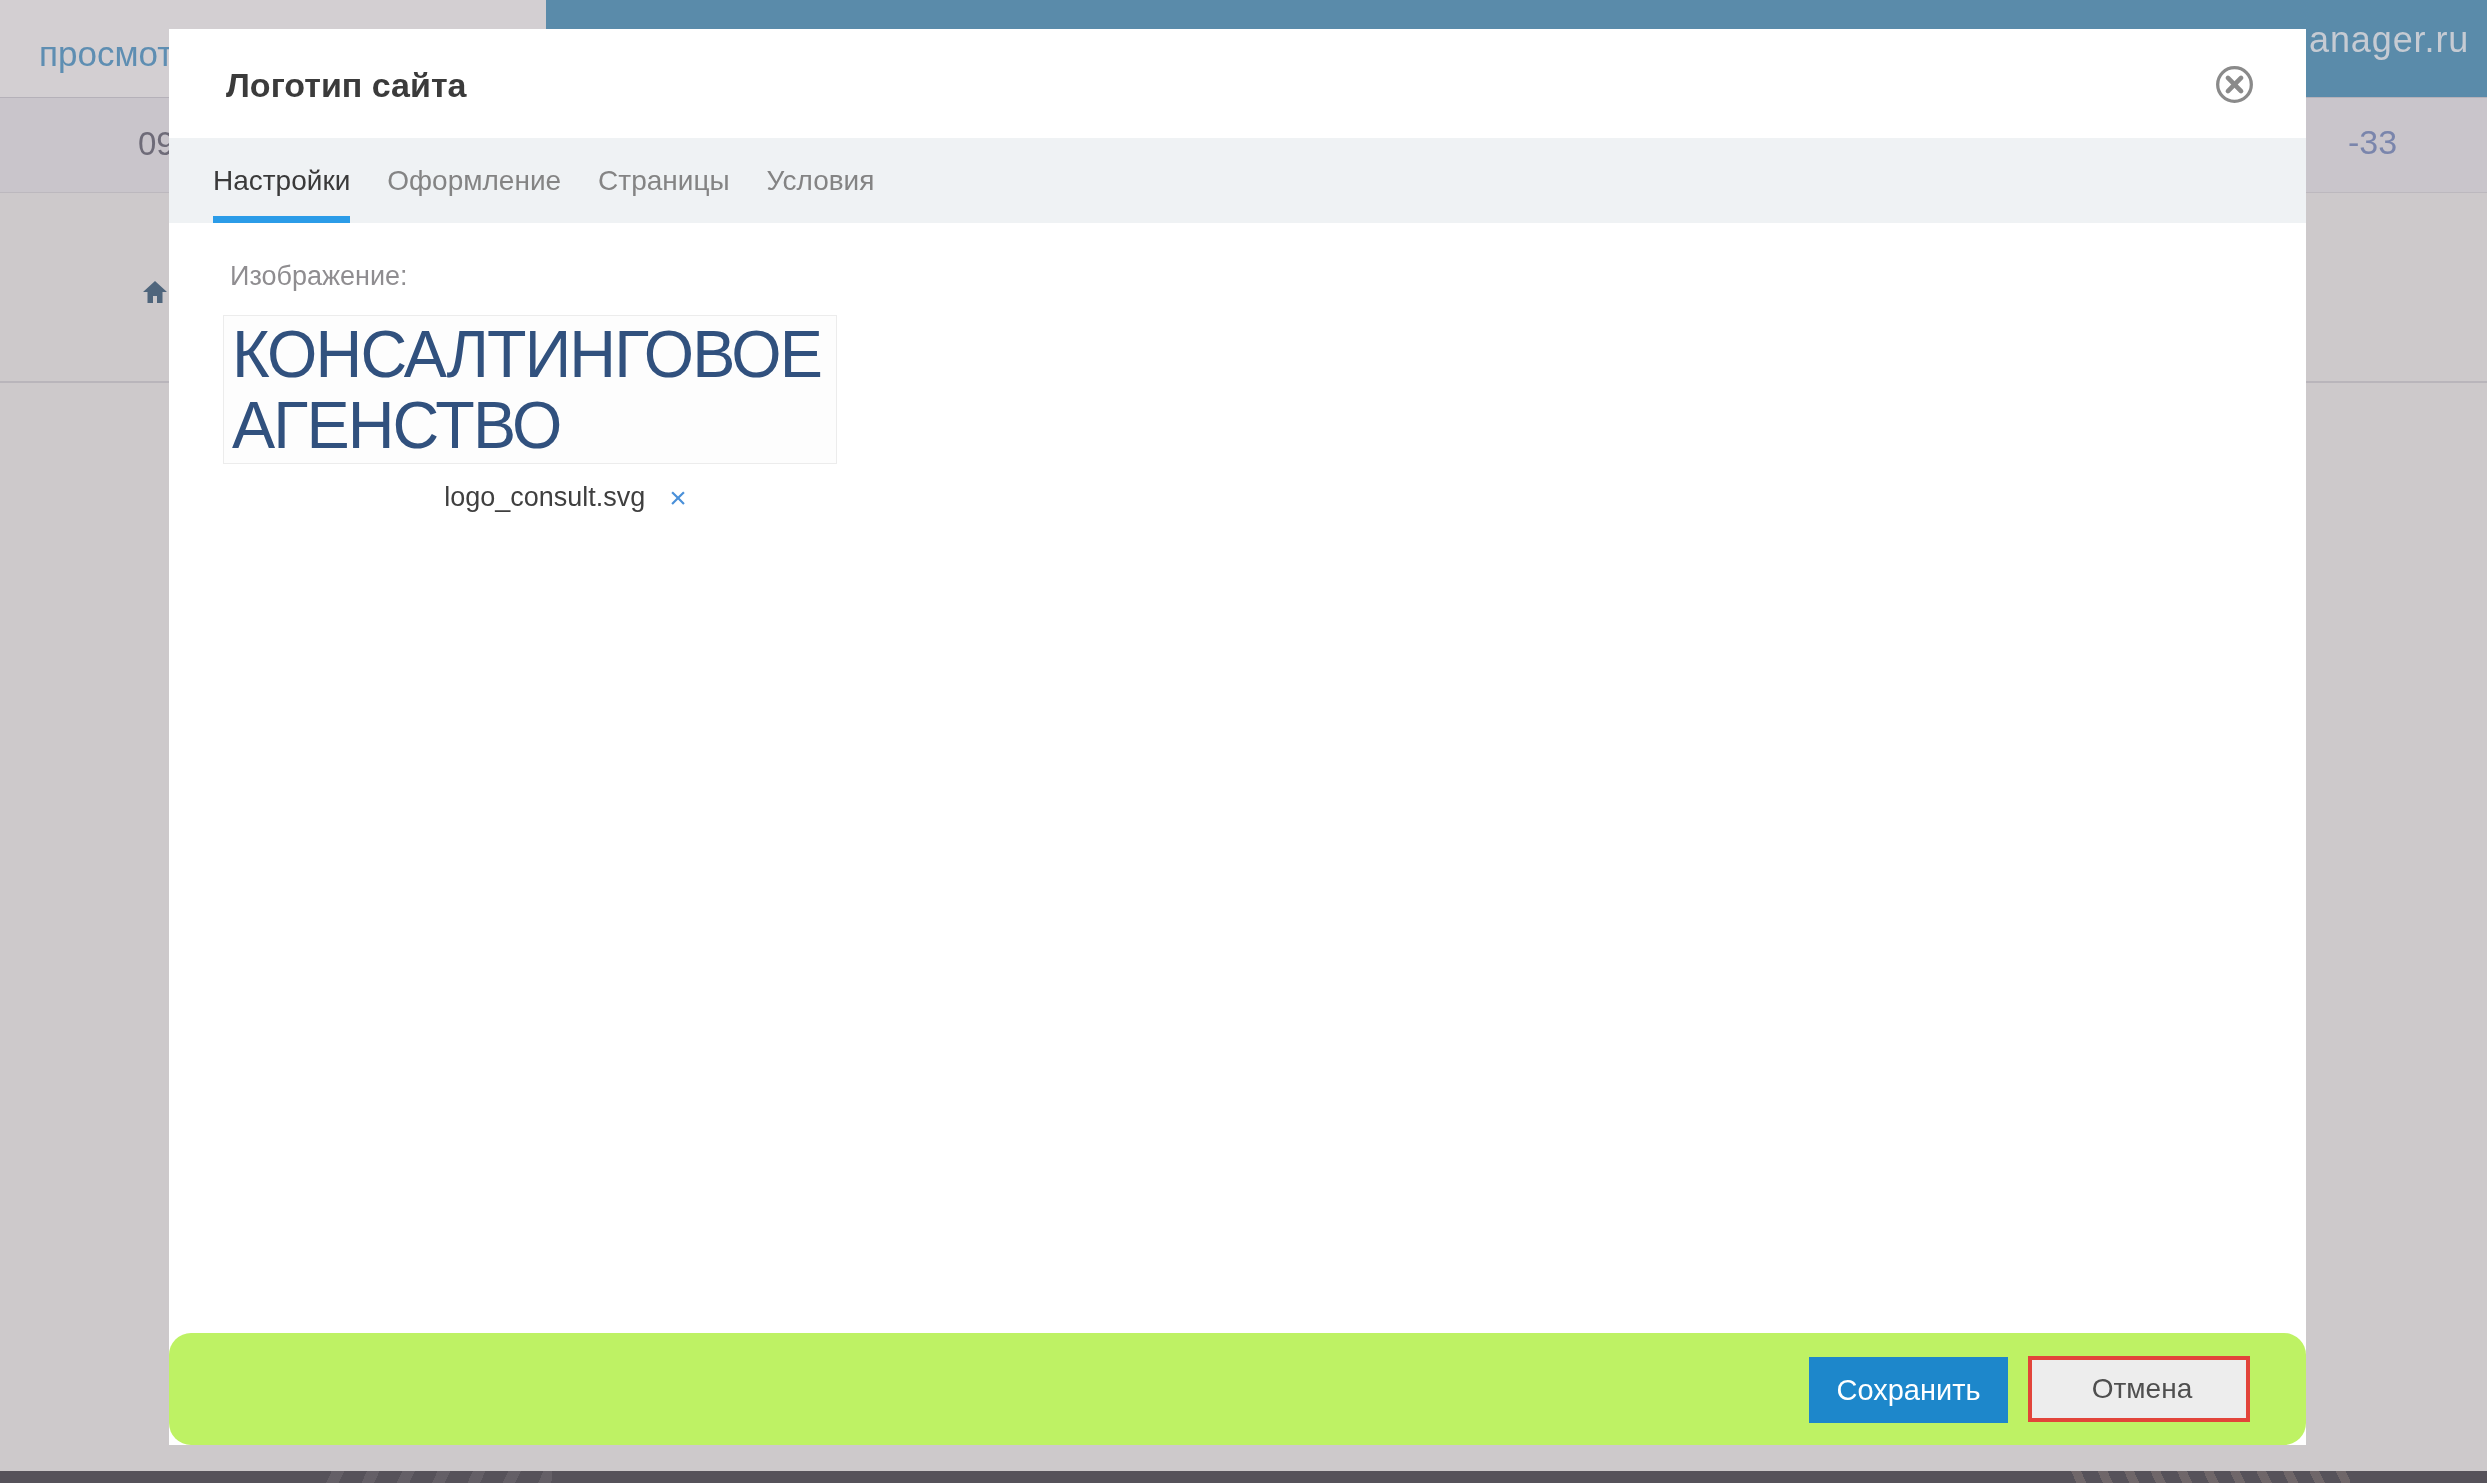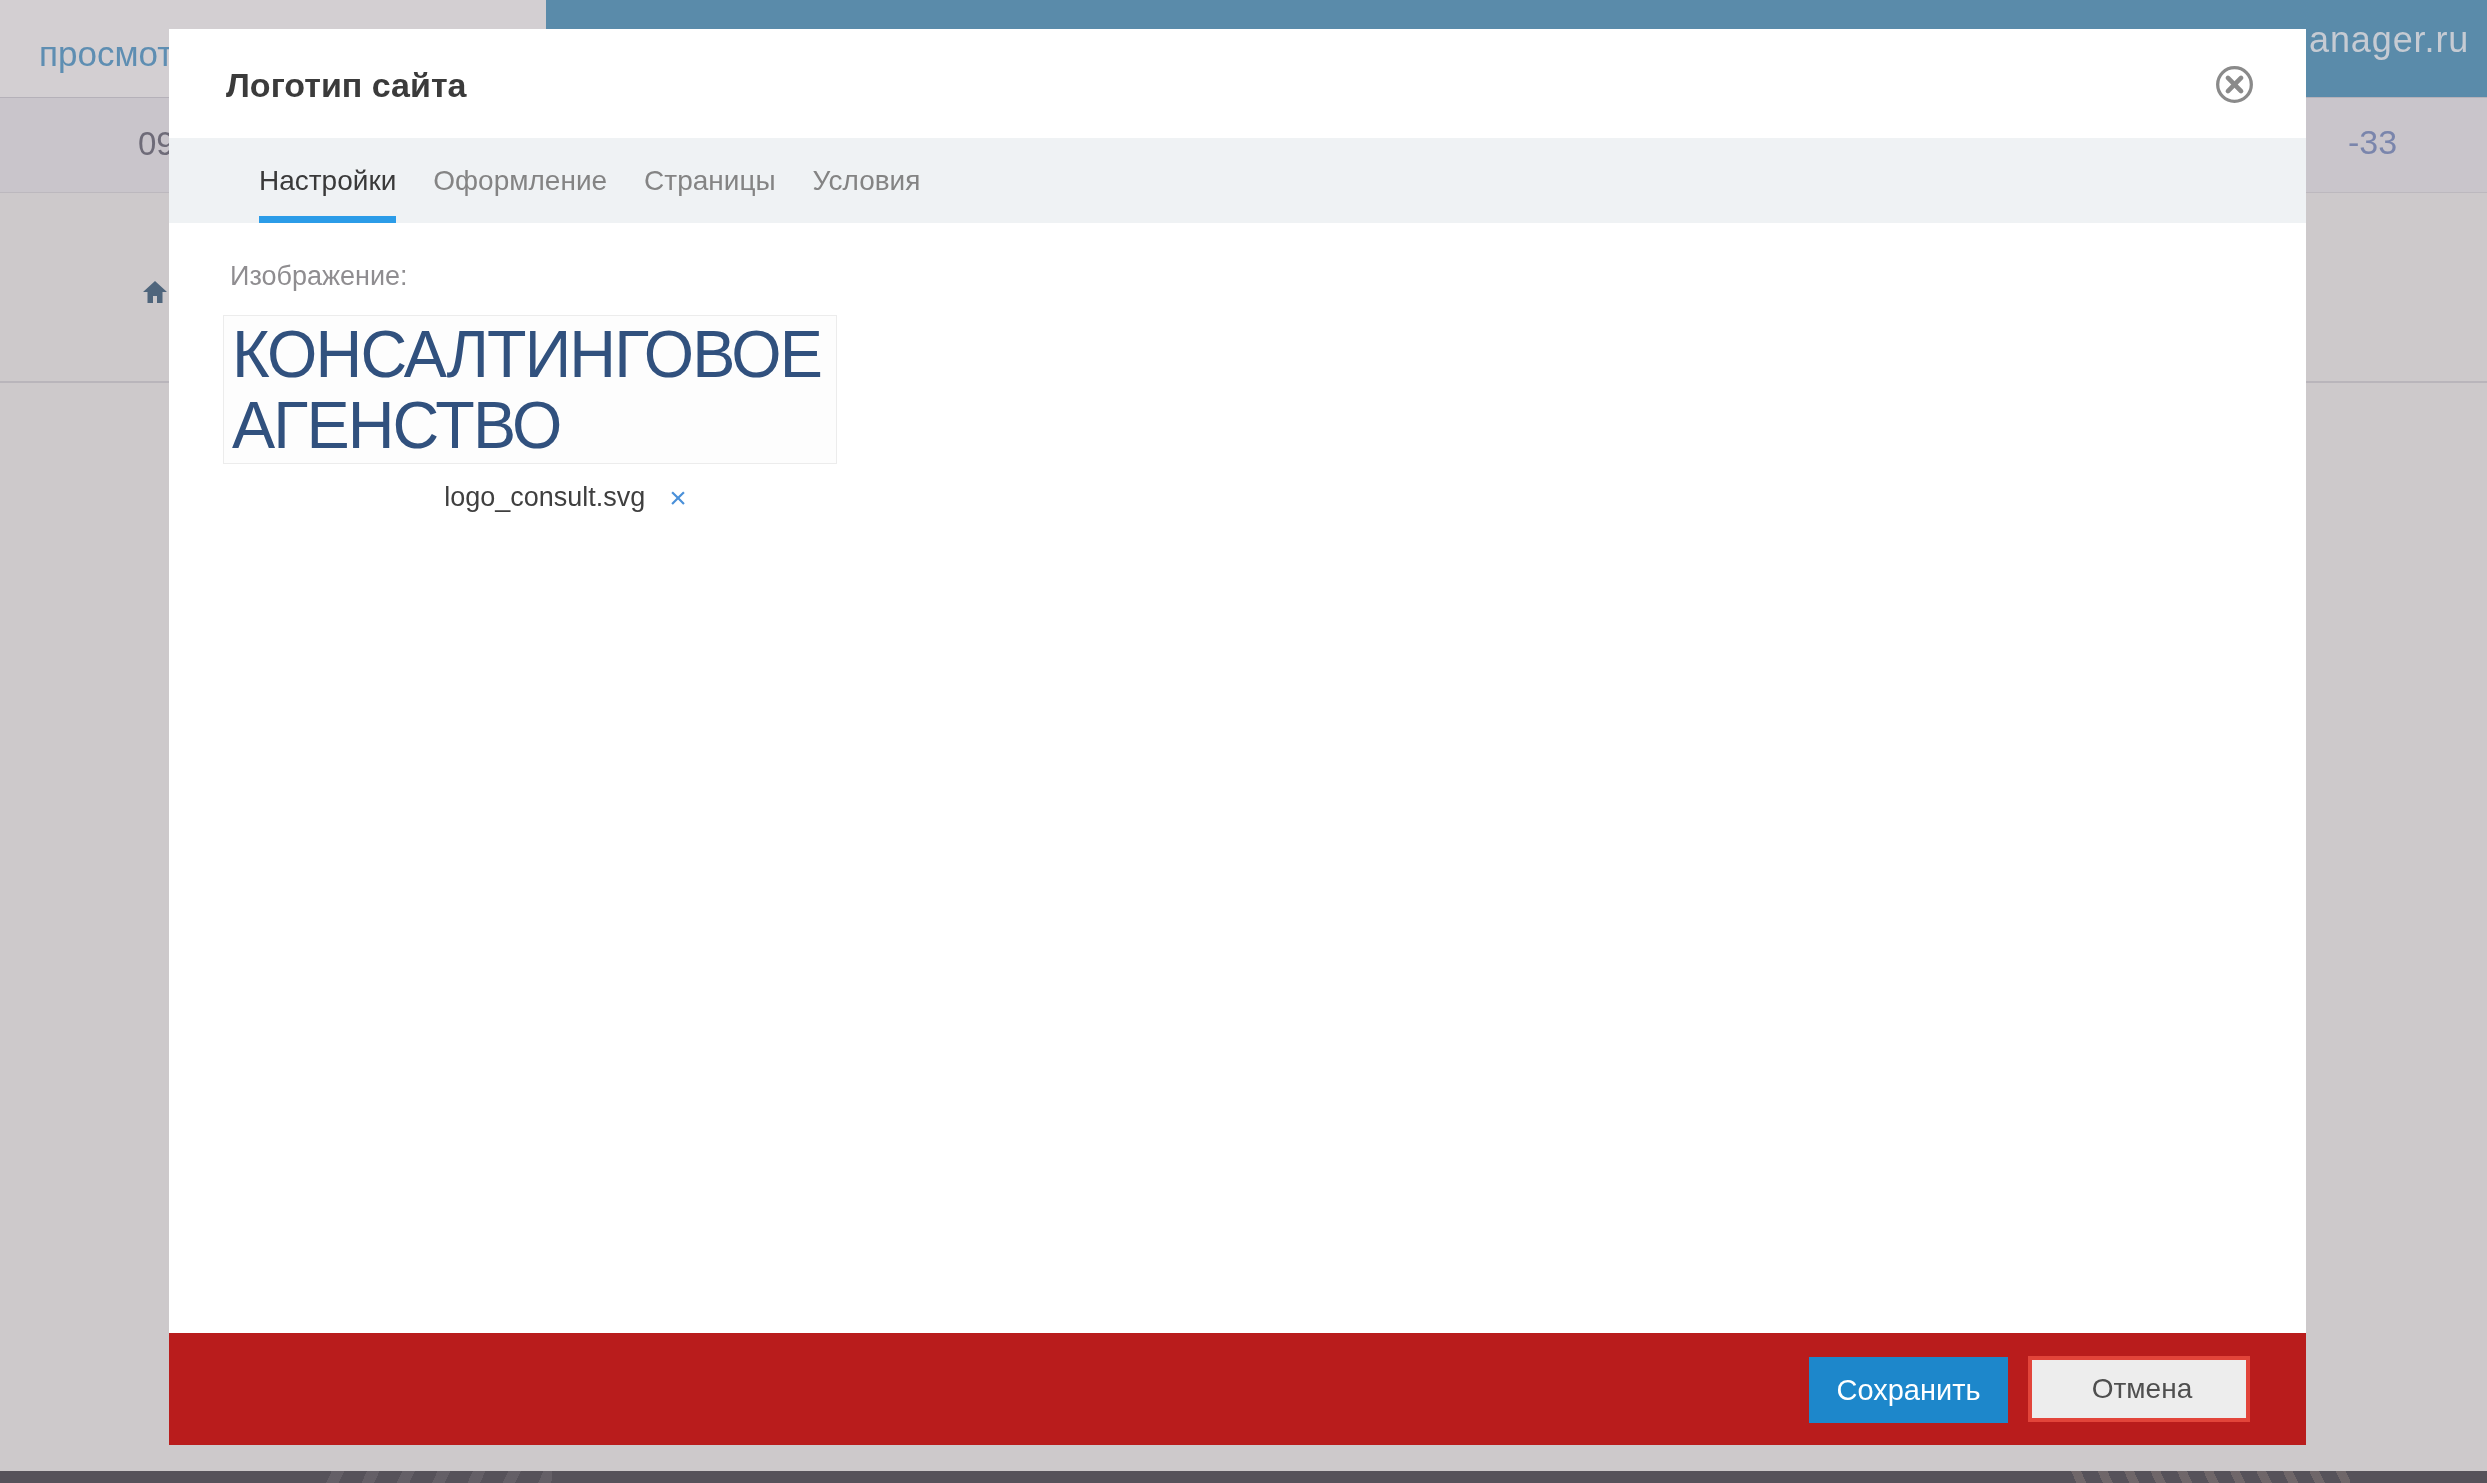--- a/index.html
+++ b/index.html
@@ -26,39 +26,39 @@
     background:repeating-linear-gradient(65deg,transparent 0 15px,rgba(200,175,160,.22) 15px 24px);}
   .bg-streaks2{left:309px;top:1471px;width:243px;height:12px;
     background:repeating-linear-gradient(115deg,transparent 0 20.6px,rgba(180,170,175,.15) 20.6px 32px);}
 
   
   .modal{left:169px;top:29px;width:2137px;height:1416px;background:#ffffff;}
   .modal-title{left:57px;top:37px;font-size:34px;font-weight:700;color:#3b3b3b;}
   .close-btn{left:2044px;top:34px;width:43px;height:43px;padding:0;border:0;background:transparent;cursor:pointer;}
 
   .tabbar{left:0;top:109px;width:2137px;height:85px;background:#eff2f4;
-    display:flex;align-items:center;padding-left:90px;box-sizing:border-box;gap:37px;}
+    display:flex;align-items:center;padding-left:44px;box-sizing:border-box;gap:37px;}
   .tab{position:relative;height:85px;display:flex;align-items:center;
     font-size:28px;color:#848484;cursor:pointer;white-space:nowrap;}
   .tab.active{color:#3a3a3a;}
   .tab.active::after{content:"";position:absolute;left:0;right:0;bottom:0;height:6.6px;
     background:var(--accent_blue,#2b9ce8);}
 
   .image-label{left:61px;top:232px;font-size:27px;color:#8f8d90;}
   .logo-box{left:54px;top:286px;width:614px;height:149px;background:#fdfdfd;
     border:0.9px solid #ececec;box-sizing:border-box;overflow:hidden;
     display:flex;flex-direction:column;justify-content:center;padding-left:8.4px;}
   .logo-line{font-size:66px;line-height:71px;letter-spacing:-1.9px;font-weight:400;
     color:var(--logo_navy,#31517e);white-space:nowrap;transform:scaleX(.98);transform-origin:left center;}
   .file-row{left:54px;top:453px;width:685px;display:flex;justify-content:center;
     align-items:center;gap:24px;}
   .file-name{font-size:27px;color:#3f3f3f;}
   .file-remove{font-size:30px;color:#4a90d9;cursor:pointer;line-height:1;}
 
-  .modal-footer{left:0;top:1304px;width:2137px;height:112px;background:#b91c1c;}
+  .modal-footer{left:0;top:1304px;width:2137px;height:112px;background:#bef264;border-radius:22px;}
   .btn-save{left:1640px;top:24px;width:199px;height:66px;border:0;cursor:pointer;
     background:var(--button_blue,#1d87cb);color:#ffffff;font-size:29px;
     font-family:"Liberation Sans",sans-serif;}
   .btn-cancel{left:1859px;top:23.4px;width:222px;height:66px;box-sizing:border-box;cursor:pointer;
     background:#ededed;border:4.7px solid var(--annotation_red,#e2443a);
     color:#4f4f4f;font-size:28px;font-family:"Liberation Sans",sans-serif;padding-left:12px;}
 </style>
 </head>
 <body>
 

